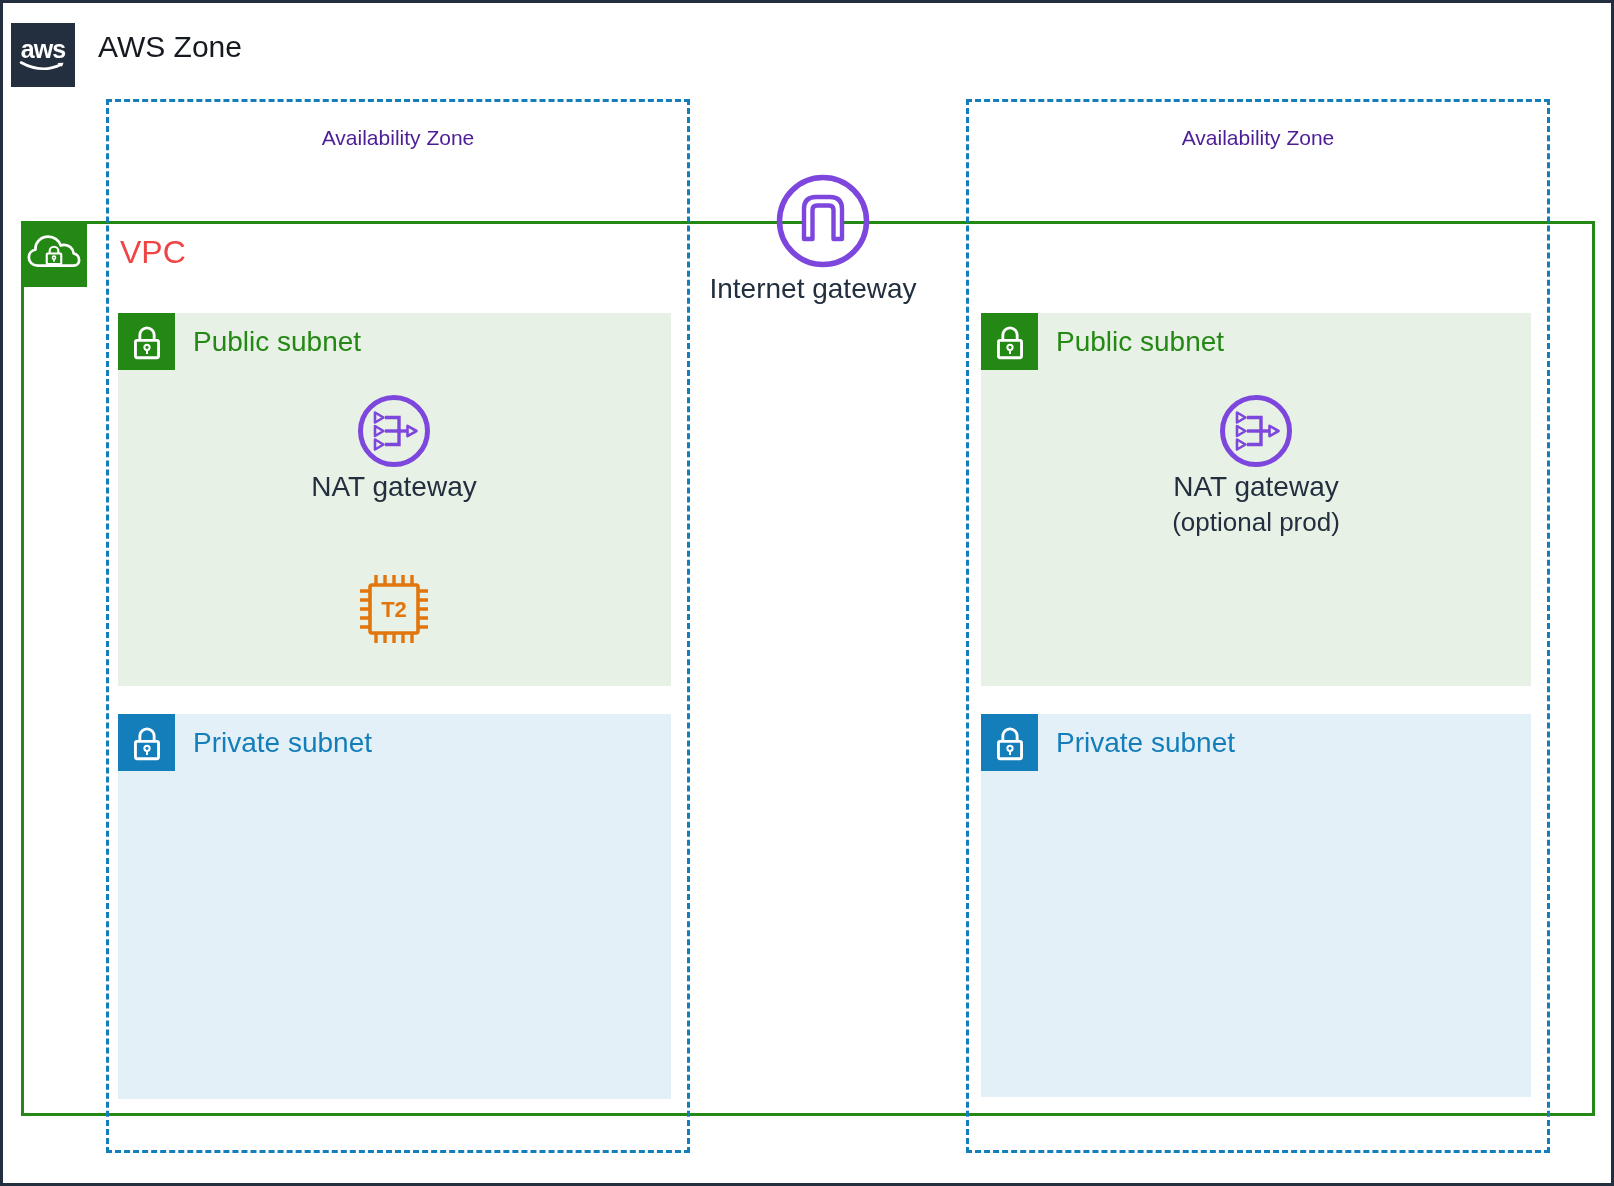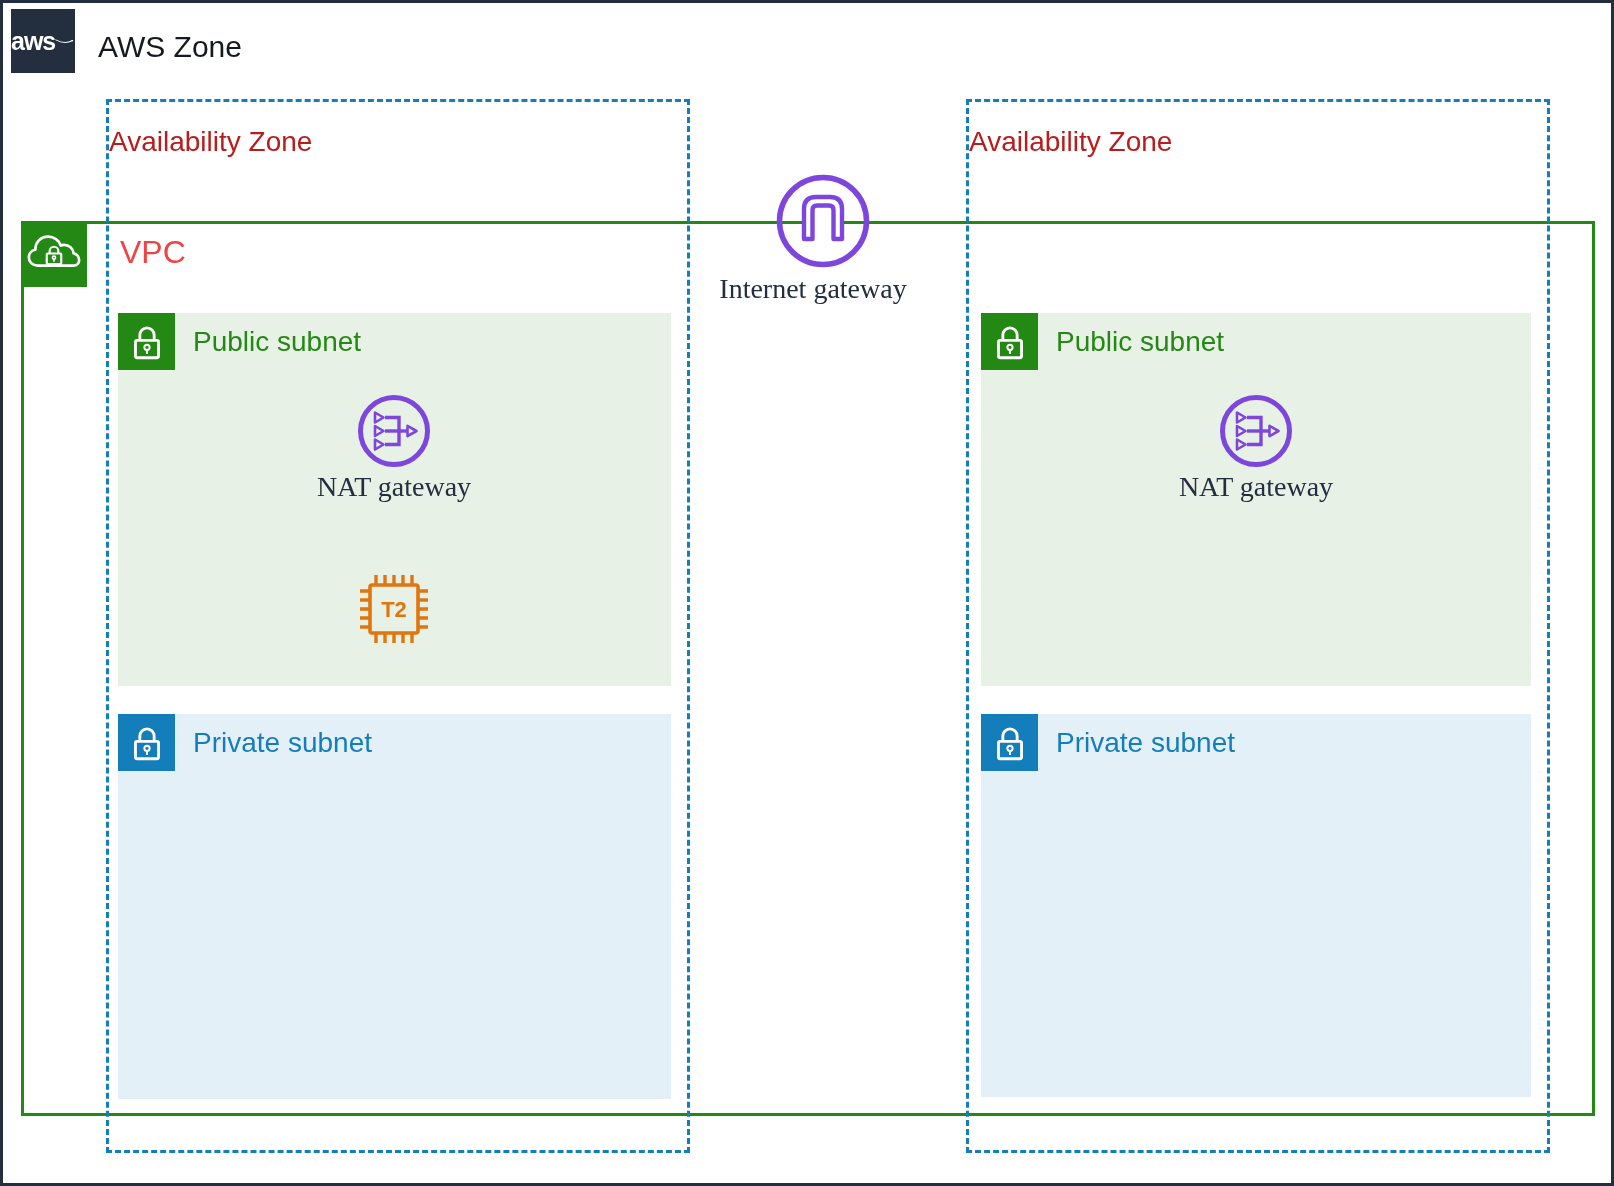--- a/index.html
+++ b/index.html
@@ -8,41 +8,41 @@
     width:1614px;height:1186px;
     box-sizing:border-box;
     border:3px solid #232f3e;
     background:#fff;
     font-family:"Liberation Sans", sans-serif;
     overflow:hidden;
   }
   .abs{position:absolute;}
   
   #aws-logo{
-    left:8px;top:6px;width:64px;height:64px;
+    left:8px;top:20px;width:64px;height:64px;
     background:#232f3e;color:#fff;
-    display:flex;flex-direction:row;align-items:center;justify-content:center;
+    display:flex;flex-direction:column;align-items:center;justify-content:center;
     z-index:6;
   }
   #aws-logo .logo-word{font-size:25px;font-weight:bold;letter-spacing:-1px;line-height:22px;}
   #page-title{
     left:95px;top:27px;font-size:30px;color:#16191f;z-index:6;white-space:nowrap;
   }
   
   .az{
     box-sizing:border-box;
     border:3px dashed #147eba;
     top:96px;width:584px;height:1054px;
     z-index:3;
   }
   #az-left{left:103px;}
   #az-right{left:963px;}
   .az-label{
-    display:block;margin-top:24px;
-    font-size:28px;color:#b91c1c;
+    display:block;text-align:center;margin-top:24px;
+    font-size:21px;color:#4c1d95;
   }
   
   #vpc-border{
     left:18px;top:218px;width:1574px;height:895px;
     box-sizing:border-box;border:3px solid #248814;
     z-index:1;
   }
   #vpc-icon{
     left:18px;top:218px;width:66px;height:66px;background:#248814;
     display:flex;align-items:center;justify-content:center;z-index:4;
@@ -63,21 +63,21 @@
   }
   .public .lock-badge{background:#248814;}
   .private .lock-badge{background:#147eba;}
   .subnet-label{
     position:absolute;left:75px;top:13px;font-size:28px;white-space:nowrap;
   }
   .public .subnet-label{color:#248814;}
   .private .subnet-label{color:#147eba;text-align:center;}
   
   .res-label{
-    text-align:center;font-size:28px;color:#232f3e;z-index:5;white-space:nowrap;font-family:Liberation Serif, serif;
+    text-align:center;font-size:28px;color:#232f3e;z-index:5;white-space:nowrap;
   }
   .res-sublabel{
     text-align:center;font-size:26px;color:#232f3e;z-index:5;white-space:nowrap;
   }
   #igw-icon{left:770px;top:168px;z-index:5;}
   #igw-label{left:610px;top:270px;width:400px;}
   #nat-left-icon {left:352px;top:389px;z-index:5;}
   #nat-right-icon{left:1214px;top:389px;z-index:5;}
   #nat-left-label {left:241px;top:468px;width:300px;}
   #nat-right-label{left:1103px;top:468px;width:300px;}
@@ -211,14 +211,15 @@
       <circle cx="39" cy="39" r="33.5" stroke="#7d46dc" stroke-width="5" fill="none"></circle>
       <path d="M20 20.5 L28.5 25.5 L20 30.5 Z" stroke="#7d46dc" stroke-width="2.6" fill="none" stroke-linejoin="round"></path>
       <path d="M20 34 L28.5 39 L20 44 Z" stroke="#7d46dc" stroke-width="2.6" fill="none" stroke-linejoin="round"></path>
       <path d="M20 47.5 L28.5 52.5 L20 57.5 Z" stroke="#7d46dc" stroke-width="2.6" fill="none" stroke-linejoin="round"></path>
       <path d="M30 25.5 H44 V52.5 H30" stroke="#7d46dc" stroke-width="3.4" fill="none"></path>
       <path d="M30 39 H52.5" stroke="#7d46dc" stroke-width="3.4" fill="none"></path>
       <path d="M52.5 33.8 L61.5 39 L52.5 44.2 Z" stroke="#7d46dc" stroke-width="2.6" fill="none" stroke-linejoin="round"></path>
     </svg>
   </div>
   <div class="abs res-label" id="nat-right-label">NAT gateway</div>
+  <div class="abs res-sublabel" id="nat-right-sublabel">(optional prod)</div>
 
 </div>
 
 </body></html>

